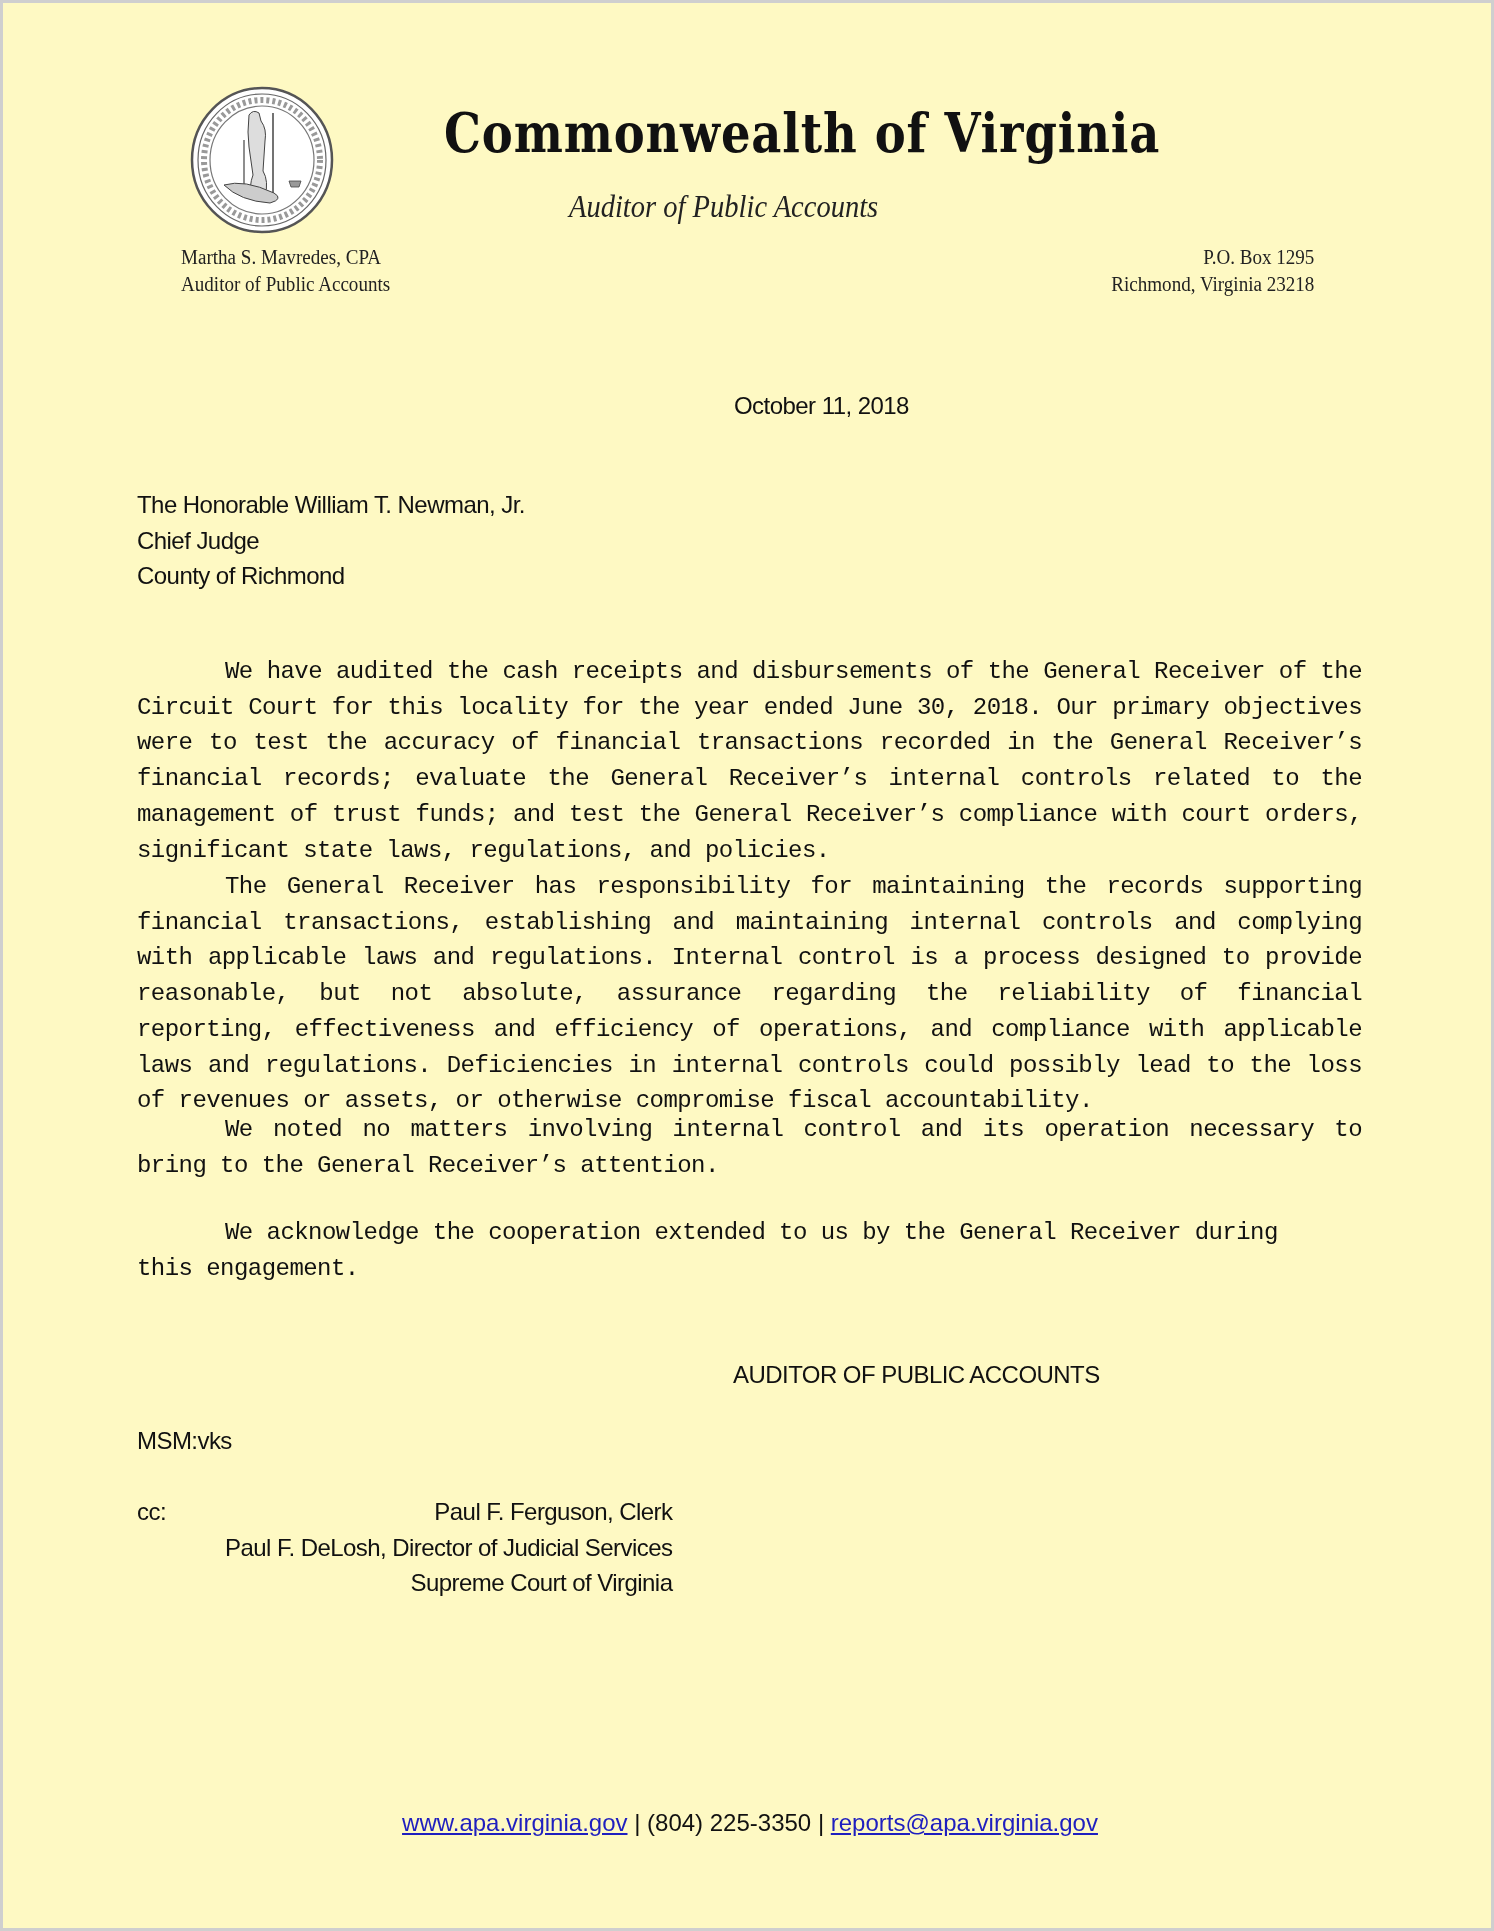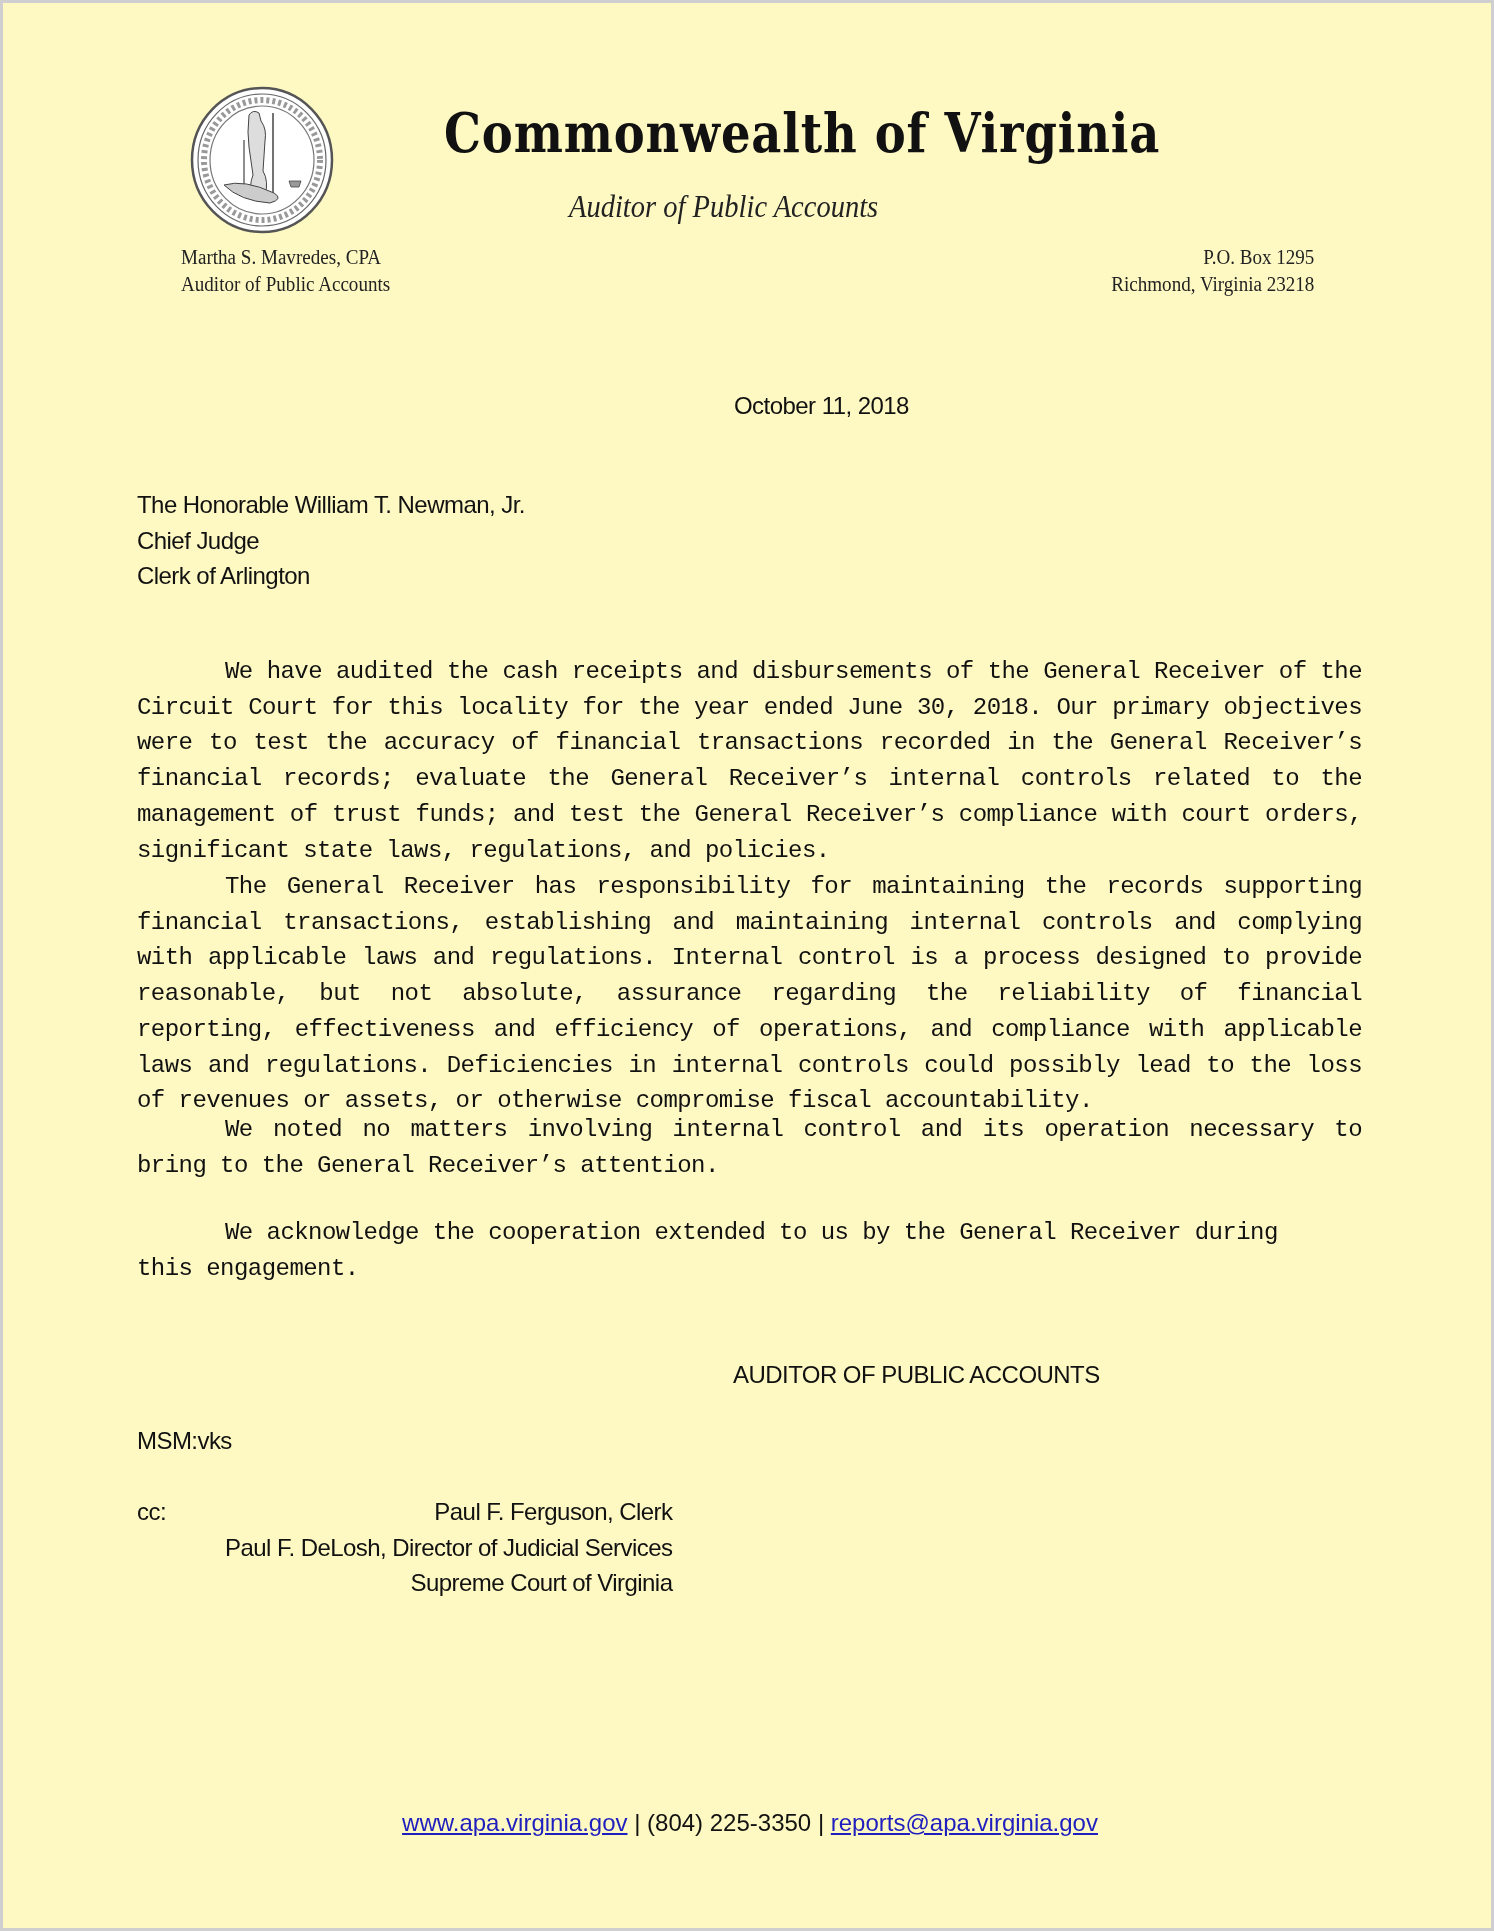--- a/index.html
+++ b/index.html
@@ -60,21 +60,21 @@
   <div class="abs serif lh-right">
     <div>P.O. Box 1295</div>
     <div>Richmond, Virginia 23218</div>
   </div>
 
   <div class="abs sans body date">October 11, 2018</div>
 
   <div class="abs sans body addressee">
     <div>The Honorable William T. Newman, Jr.</div>
     <div>Chief Judge</div>
-    <div>Clerk of Arlington</div>
+    <div>County of Richmond</div>
   </div>
 
   <p class="abs sans body para p1"><span class="ind"></span><span>We have audited the cash receipts and disbursements of the General Receiver of the Circuit Court for this locality for the year ended June 30, 2018.  Our primary objectives were to test the accuracy of financial transactions recorded in the General Receiver’s financial records; evaluate the General Receiver’s internal controls related to the management of trust funds; and test the General Receiver’s compliance with court orders, significant state laws, regulations, and policies.</span></p>
   <p class="abs sans body para p2"><span class="ind"></span><span>The General Receiver has responsibility for maintaining the records supporting financial transactions, establishing and maintaining internal controls and complying with applicable laws and regulations.  Internal control is a process designed to provide reasonable, but not absolute, assurance regarding the reliability of financial reporting, effectiveness and efficiency of operations, and compliance with applicable laws and regulations.  Deficiencies in internal controls could possibly lead to the loss of revenues or assets, or otherwise compromise fiscal accountability.</span></p>
   <p class="abs sans body para p3"><span class="ind"></span><span>We noted no matters involving internal control and its operation necessary to bring to the General Receiver’s attention.</span></p>
   <p class="abs sans body para p4" style="width:1160px;text-align:left;"><span class="ind"></span><span>We acknowledge the cooperation extended to us by the General Receiver during this engagement.</span></p>
 
   <div class="abs sans body sig">AUDITOR OF PUBLIC ACCOUNTS</div>
   <div class="abs sans body initials">MSM:vks</div>
 

